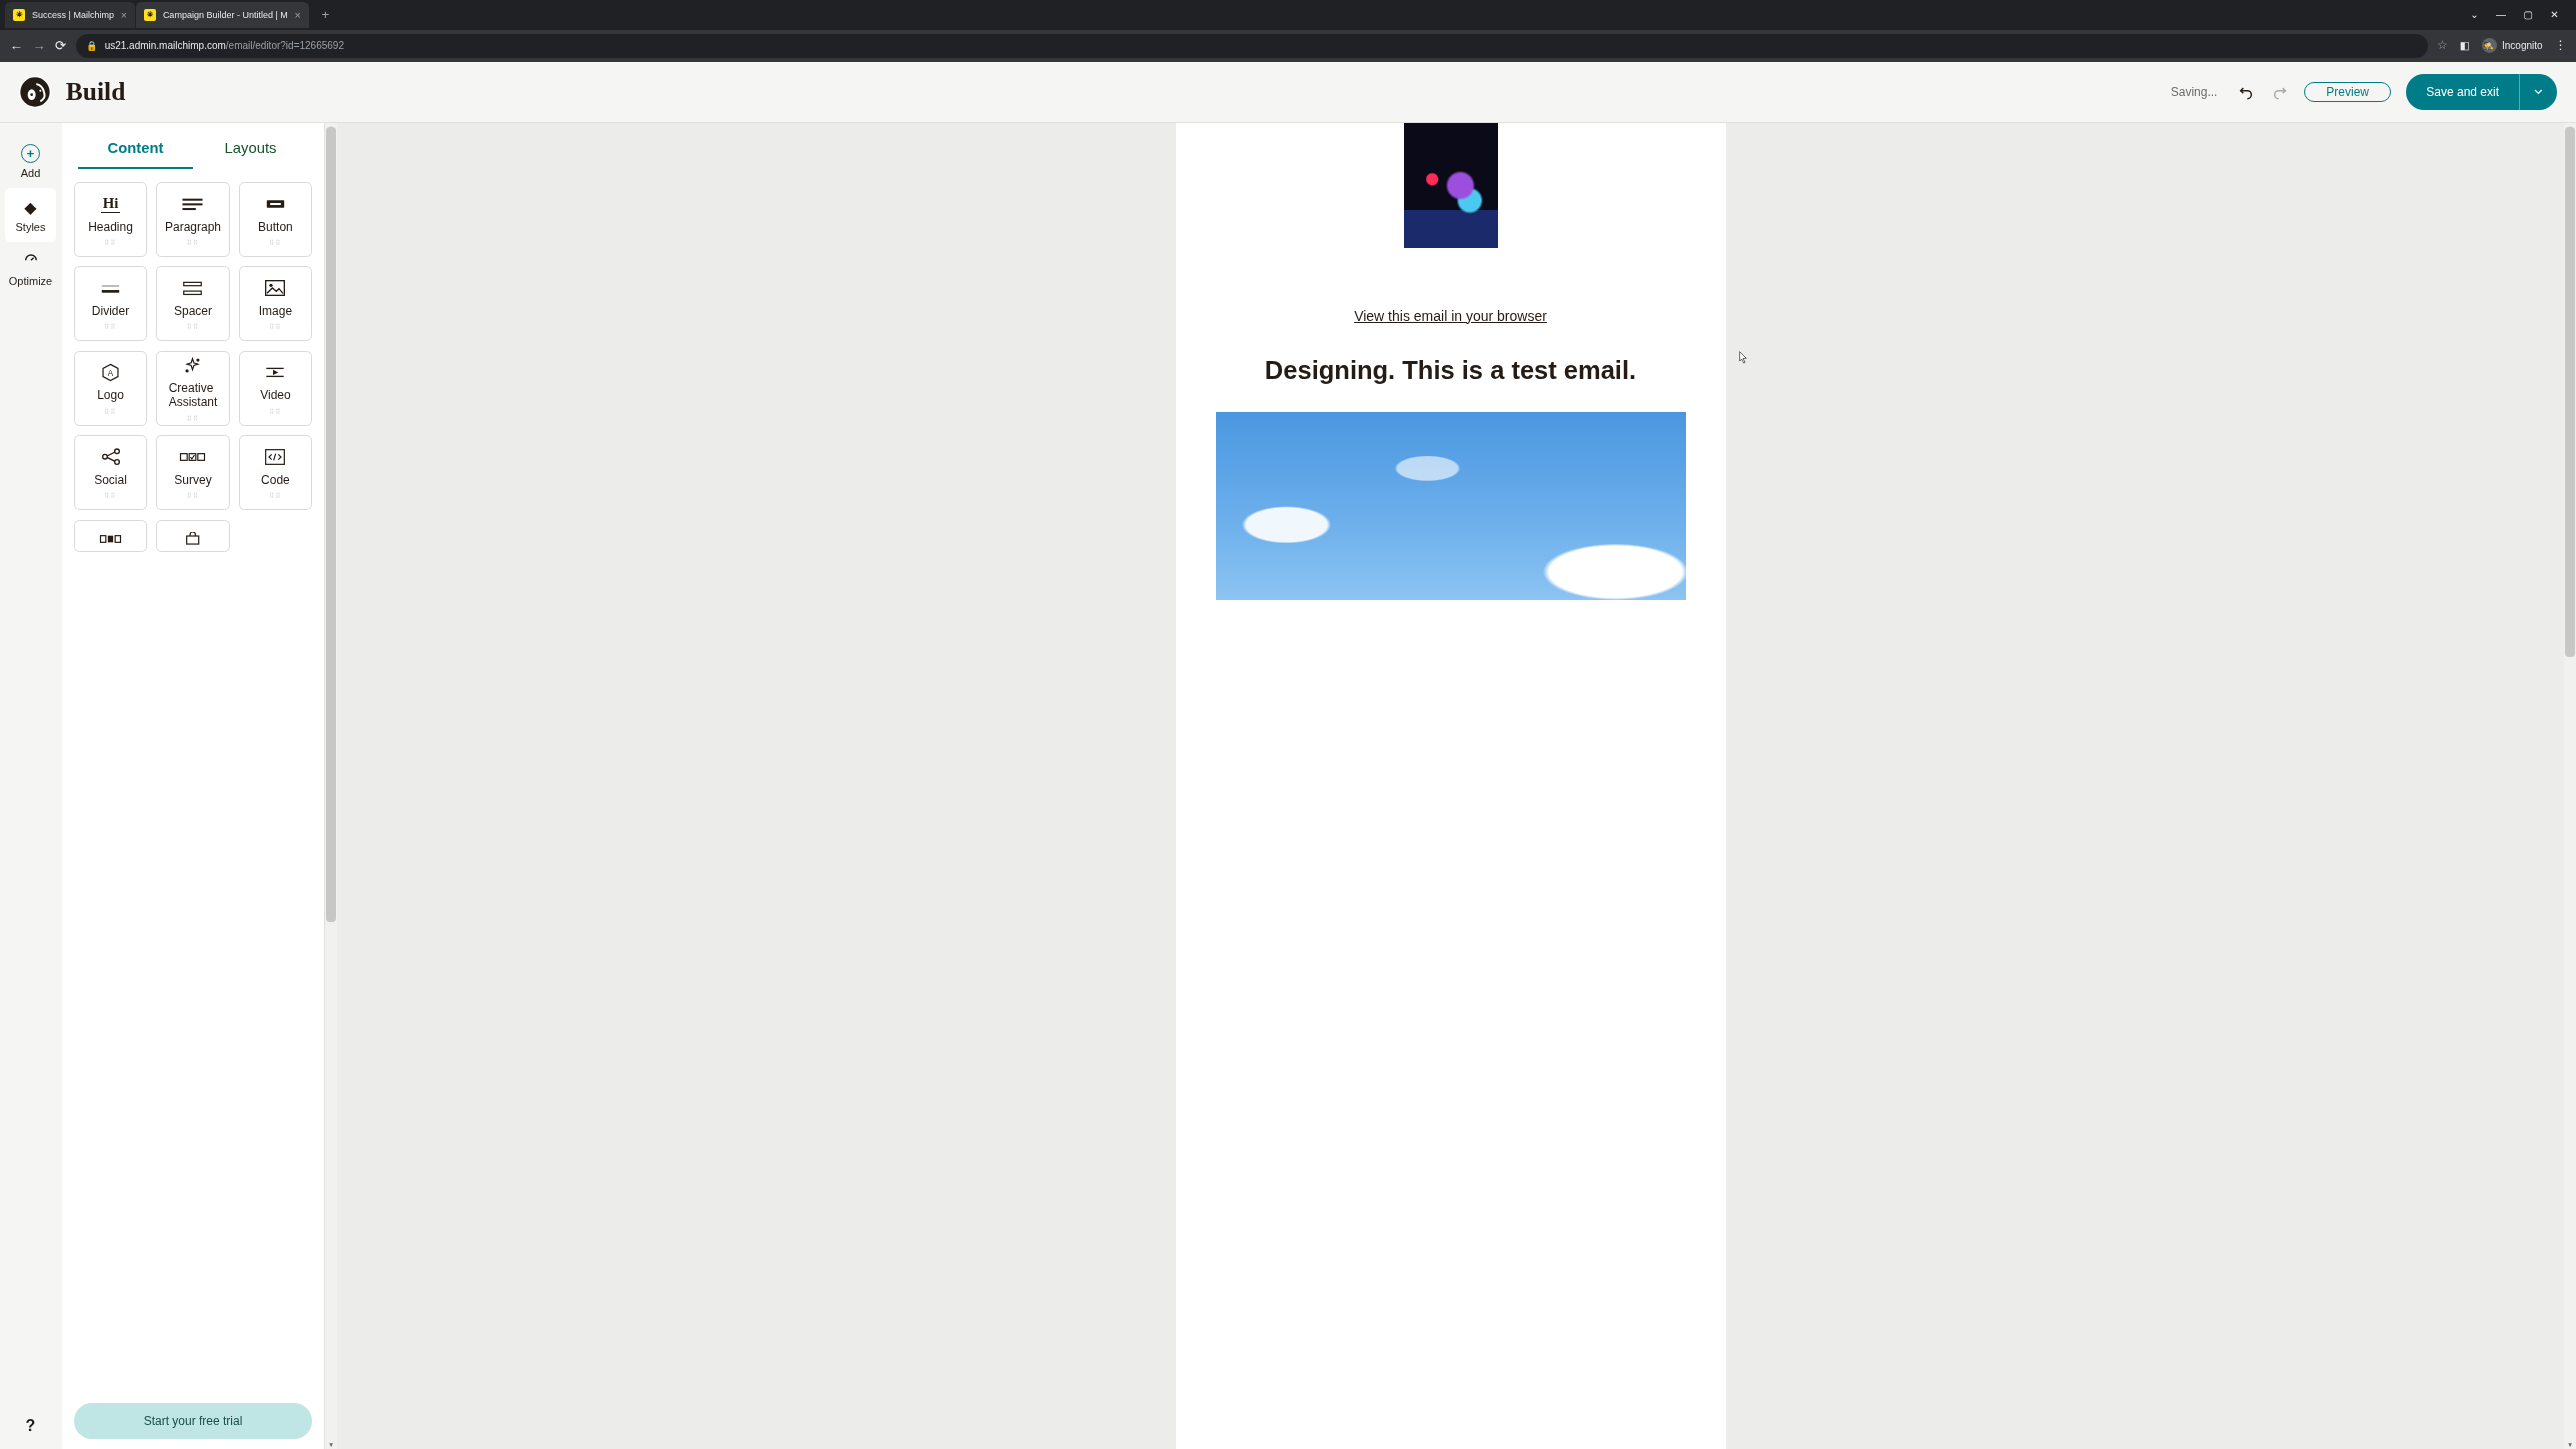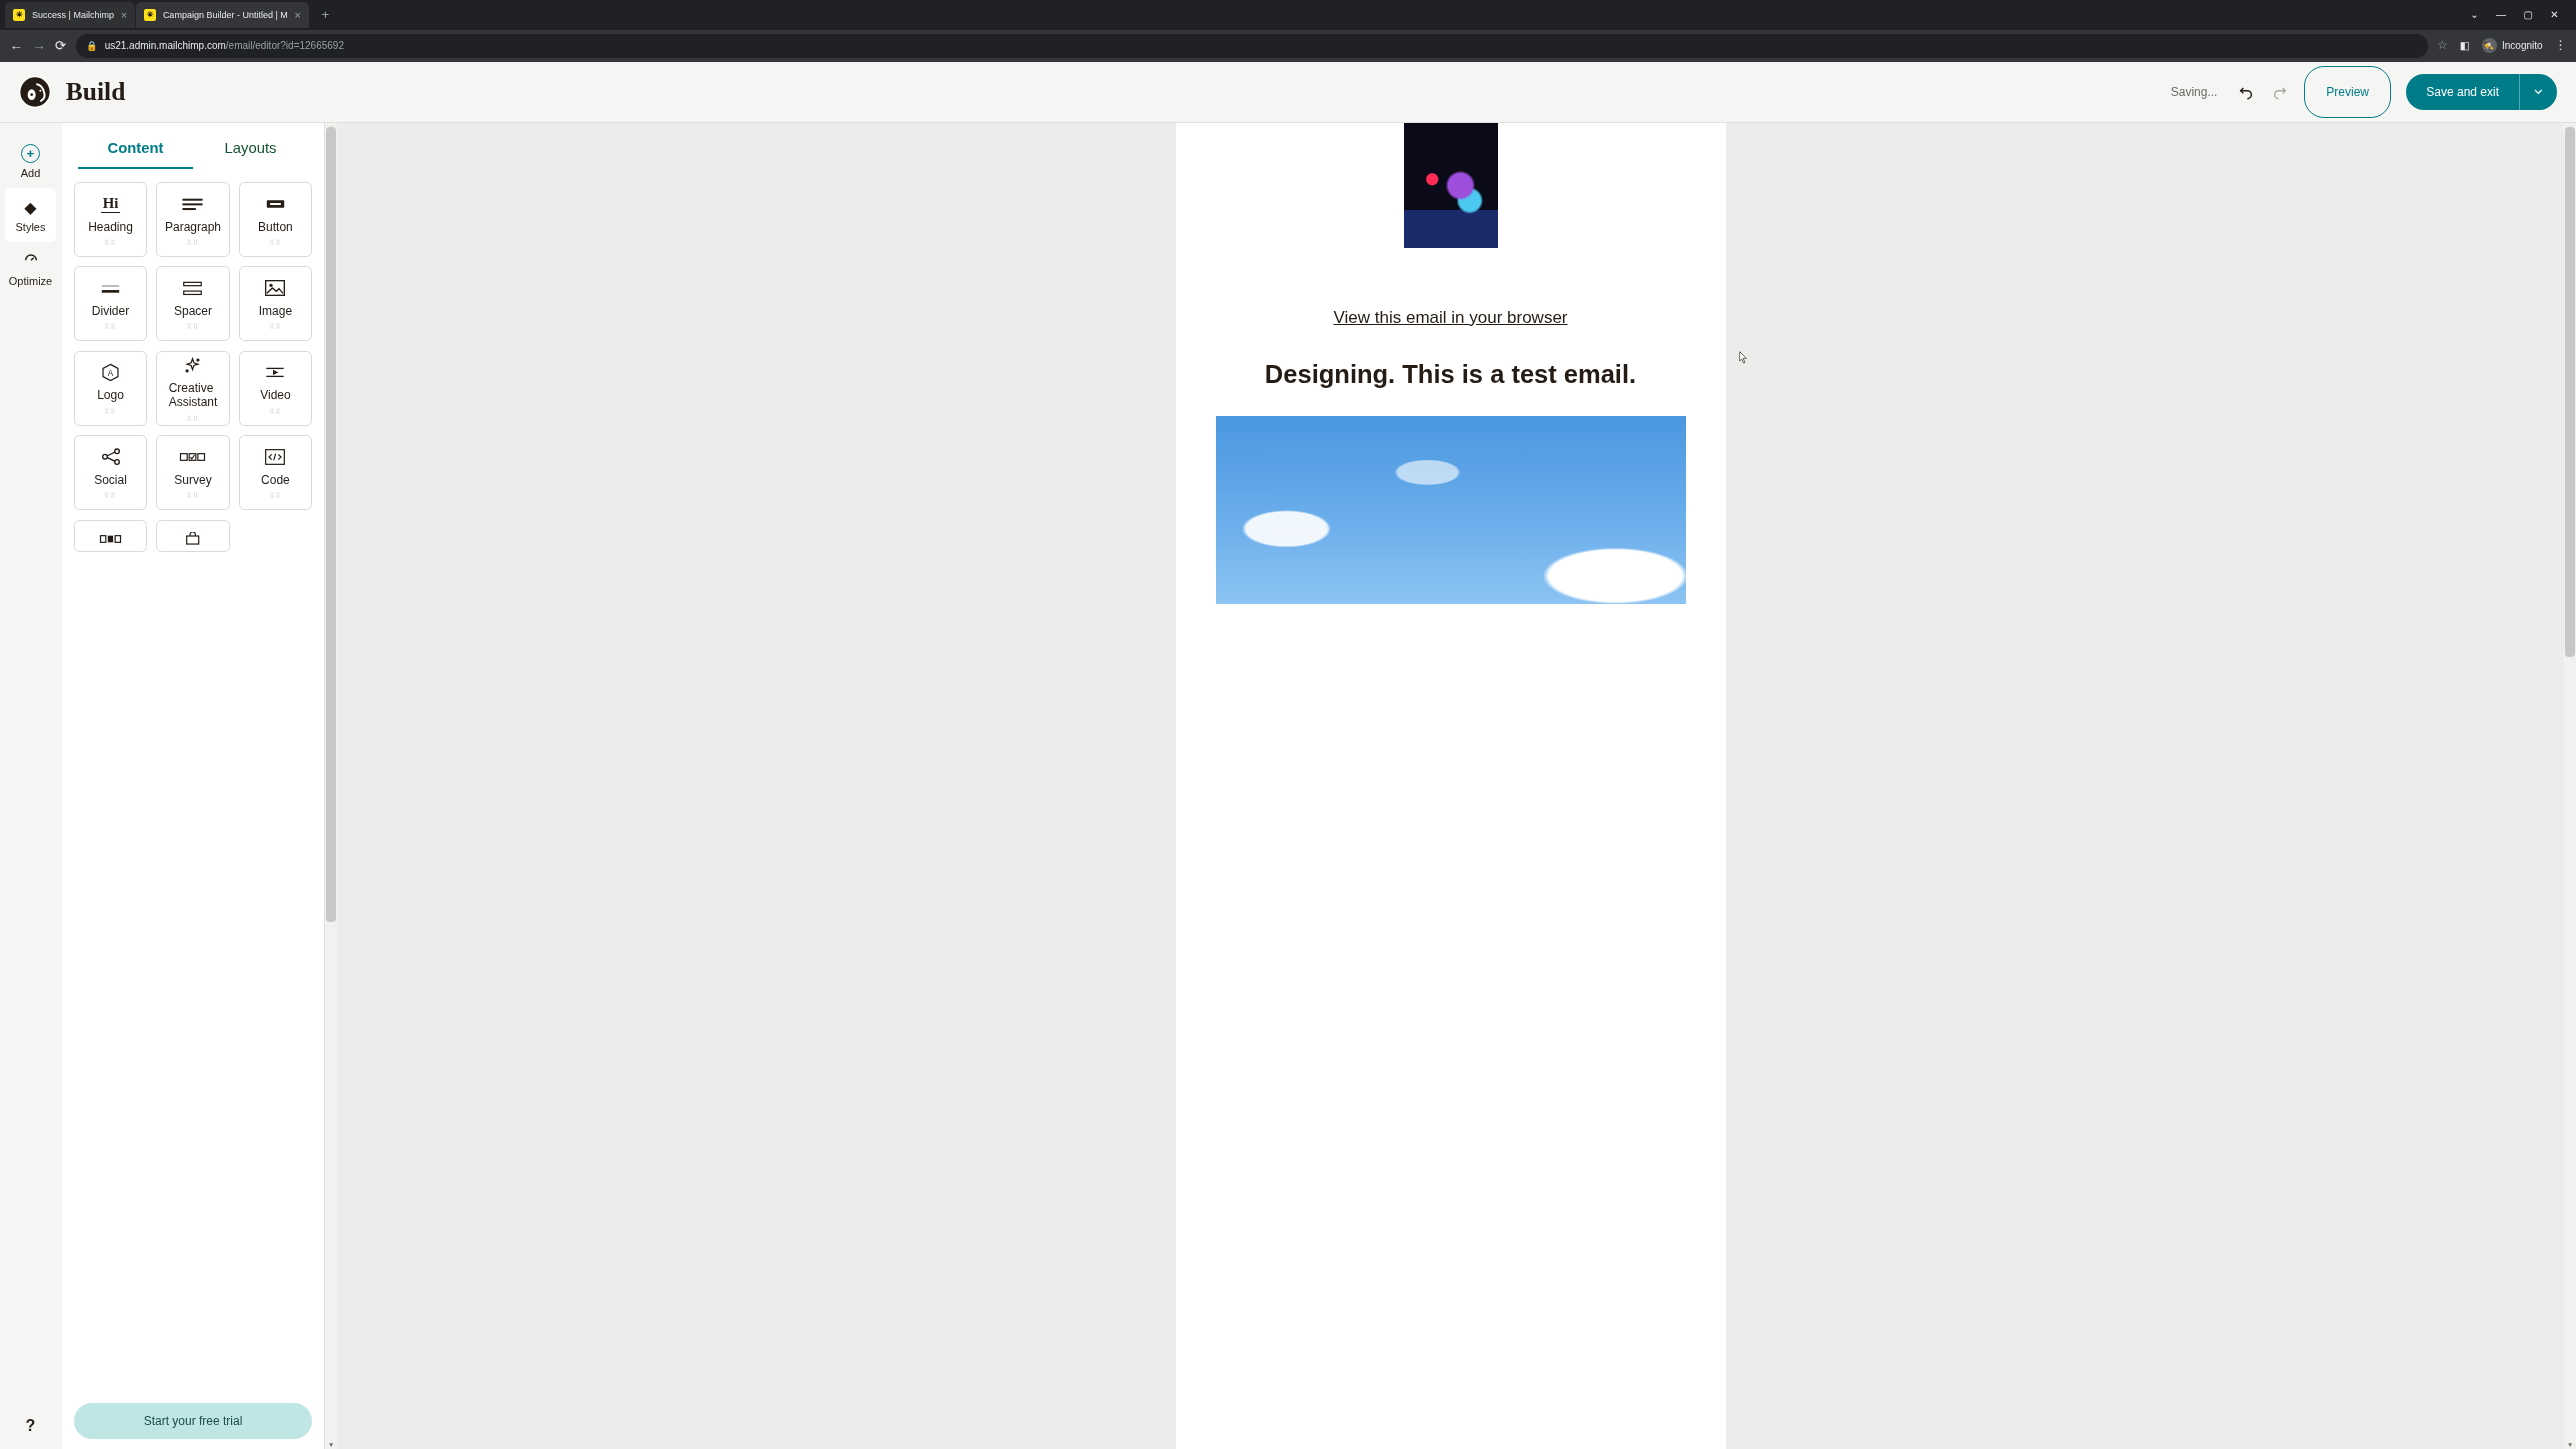--- a/index.html
+++ b/index.html
@@ -36,21 +36,21 @@
     .app { display:flex; flex-direction:column; height: calc(100vh - 62px); background:#f5f5f3; }
     .app-header { display:flex; align-items:center; height: 60px; padding: 0 19px; gap: 26px; }
     .logo-wrap { display:flex; align-items:center; gap: 14.8px; }
     .mc-logo { width:32px; height:32px; border-radius:50%; background:#fff; display:flex; align-items:center; justify-content:center; font-size:19px;}
     .page-title { font-family: Georgia, "Times New Roman", serif; font-size: 25.5px; color:#241c15; }
     .header-right { margin-left:auto; display:flex; align-items:center; gap: 14.8px;}
     .saving { color:#6a6a68; font-size:12px; margin-right:4px;}
     .ic-btn { width:19px; height:19px; display:flex; align-items:center; justify-content:center; cursor:pointer;}
     .undo svg, .redo svg { width:16px; height:16px; }
     .redo { opacity:0.35;}
-    .preview-btn { border:1px solid #007c89; color:#007c89; background:transparent; font-size:12px; font-weight:500; padding: 0 21.5px; height:52px; border-radius:20px; cursor:pointer;}
+    .preview-btn { border:1px solid #007c89; color:#007c89; background:transparent; font-size:12px; font-weight:500; padding: 0 21.5px; height:20px; border-radius:20px; cursor:pointer;}
     .save-grp { display:flex; }
     .save-btn { background:#007c89; color:#fff; font-size:12px; font-weight:500; padding:0 20px; height:36px; border:none; border-radius:20px 0 0 20px; cursor:pointer;}
     .save-dd { background:#007c89; color:#fff; width:38px; height:36px; border:none; border-left:0.7px solid rgba(255,255,255,0.35); border-radius:0 20px 20px 0; display:flex; align-items:center; justify-content:center; cursor:pointer;}
 
     .workspace { flex:1; display:flex; border-top:0.7px solid #e0e0de; min-height:0;}
 
     
     .rail { width: 62px; background:#f5f5f3; display:flex; flex-direction:column; align-items:center; padding-top: 12px; border-right:0.7px solid rgba(0,0,0,0);}
     .rail-item { width:51px; display:flex; flex-direction:column; align-items:center; gap:4px; padding:9.4px 0; cursor:pointer; color:#241c15; border-radius:5.4px;}
     .rail-item.active .rail-ic-add { color:#007c89; }
@@ -84,21 +84,21 @@
     .canvas-wrap { flex:1; background:#ececea; display:flex; justify-content:center; overflow-y:auto; position:relative;}
     .email { width: 550px; background:#fff; padding: 0 0 0 0;}
     .email-inner { display:flex; flex-direction:column; align-items:center; padding: 0 0 0 0;}
     .hero-img { width:94px; height:125px; margin-top:0; background:#0a0a18; position:relative; overflow:hidden;}
     .hero-img::before{ content:""; position:absolute; inset:0; background:
       radial-gradient(circle at 30% 45%, #ff2d55 0 5.4px, transparent 6.7px),
       radial-gradient(circle at 60% 50%, #9d4edd 0 12px, transparent 14.8px),
       radial-gradient(circle at 70% 62%, #4cc9f0 0 10.7px, transparent 13.4px),
       linear-gradient(to top, #1b2a6b 0 30%, transparent 30%);
     }
-    .view-link { font-size:17px; color:#241c15; text-decoration:underline; margin-top: 60px;}
+    .view-link { font-size:14px; color:#241c15; text-decoration:underline; margin-top: 60px;}
     .headline { font-size:25.5px; font-weight:800; color:#241c15; text-align:center; margin-top: 32px;}
     .sky { width: 470px; height: 188px; margin-top: 27px; background:
       radial-gradient(ellipse 121px 47px at 85% 85%, #fff 0 55%, transparent 60%),
       radial-gradient(ellipse 81px 34px at 15% 60%, rgba(255,255,255,0.9) 0 50%, transparent 55%),
       radial-gradient(ellipse 60px 23.5px at 45% 30%, rgba(255,255,255,0.6) 0 50%, transparent 55%),
       linear-gradient(to bottom, #4a97e0, #6eb0ec 60%, #8cc4f2);
     }
 
     .cursor { position:absolute; width:9.4px; height:13.4px; }
 

